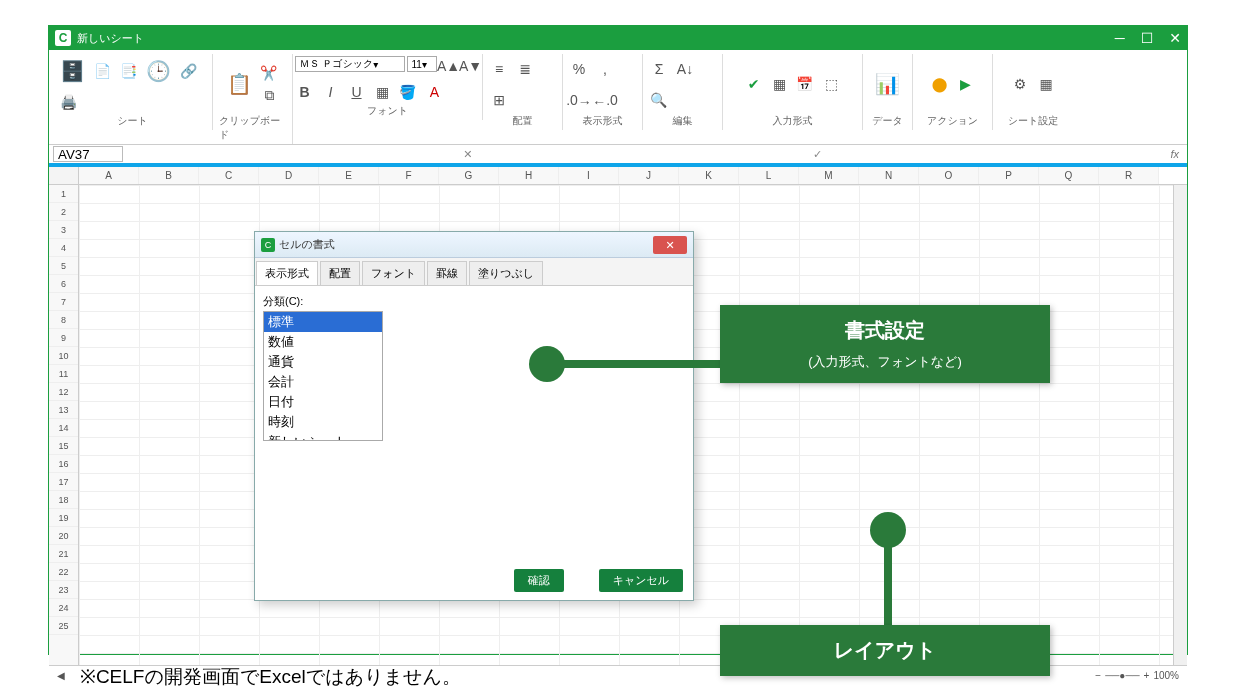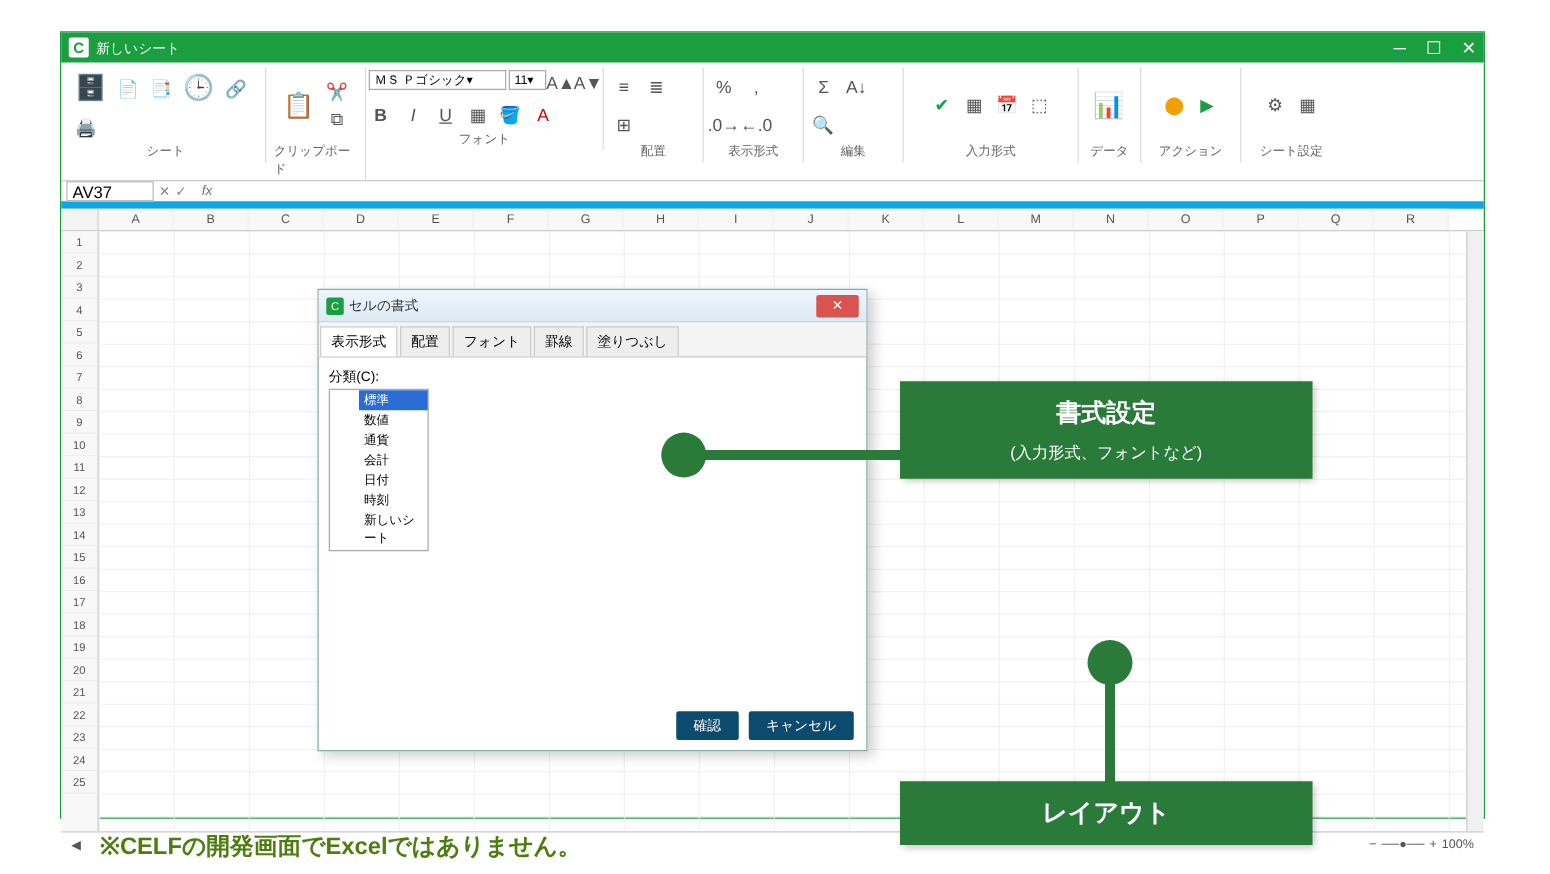--- a/index.html
+++ b/index.html
@@ -16,21 +16,21 @@
   .icons { display: flex; align-items: center; gap: 6px; flex-wrap: wrap; height: 56px; }
   .icon { width: 20px; height: 20px; display: inline-flex; align-items: center; justify-content: center; font-size: 14px; color: #555; cursor: pointer; }
   .icon.big { width: 28px; height: 28px; font-size: 20px; }
   .glabel { font-size: 10px; color: #666; margin-top: 2px; }
   .font-sel { display: flex; flex-direction: column; gap: 6px; text-align: right; }
   .font-sel .row1 { display: flex; gap: 2px; }
   .sel { border: 1px solid #aaa; background: #fff; font-size: 10px; height: 16px; padding: 0 4px; display: inline-flex; align-items: center; }
   .sel.fontname { width: 110px; }
   .sel.fontsize { width: 30px; }
   .font-sel .row2 { display: flex; gap: 6px; font-size: 12px; color: #444; }
-  .namerow { display: flex; align-items: center; border-bottom: 6px solid #0ea5e9; height: 22px; font-size: 11px; }
+  .namerow { display: flex; align-items: center; border-bottom: 4px solid #0ea5e9; height: 22px; font-size: 11px; justify-content: space-between; }
   .namebox { width: 70px; border: 1px solid #bbb; margin: 2px 4px; padding: 0 4px; height: 16px; }
   .fx { color: #777; margin: 0 8px; font-style: italic; }
   .colhead { display: flex; border-bottom: 1px solid #ccc; height: 18px; font-size: 10px; color: #555; }
   .rowcorner { width: 30px; border-right: 1px solid #ccc; background: #f4f4f4; }
   .ch { width: 60px; text-align: center; border-right: 1px solid #eee; background: #f8f8f8; line-height: 18px; }
   .gridwrap { display: flex; height: 480px; overflow: hidden; position: relative; }
   .rowheads { width: 30px; background: #f8f8f8; border-right: 1px solid #ccc; }
   .rh { height: 18px; font-size: 9px; color: #555; text-align: center; border-bottom: 1px solid #eee; line-height: 18px; }
   .cells { flex: 1; position: relative; background-image: linear-gradient(to right,#eee 1px,transparent 1px),linear-gradient(to bottom,#eee 1px,transparent 1px); background-size: 60px 18px; }
   .scrollbar-v { width: 14px; background: #f0f0f0; border-left: 1px solid #ccc; }
@@ -39,39 +39,39 @@
   .hscroll { display: flex; align-items: center; gap: 4px; }
   .dialog { position: absolute; left: 205px; top: 205px; width: 440px; height: 370px; background: #fff; border: 1px solid #8aa; box-shadow: 4px 4px 10px rgba(0,0,0,.2); }
   .dlg-title { height: 26px; background: linear-gradient(#eef6ff,#dceaf4); display: flex; align-items: center; padding: 0 6px; font-size: 11px; color: #333; border-bottom: 1px solid #bcd; }
   .dlg-title .dlogo { width: 14px; height: 14px; background:#1b9e3f; color:#fff; font-size:9px; display:inline-flex; align-items:center; justify-content:center; border-radius:2px; margin-right:4px; }
   .dlg-close { margin-left: auto; background: #d9534f; color: #fff; width: 34px; height: 18px; font-size: 11px; text-align: center; line-height: 18px; border-radius: 2px; cursor: pointer; }
   .dlg-tabs { display: flex; background: #f4f4f4; border-bottom: 1px solid #ccc; font-size: 11px; }
   .dtab { padding: 4px 8px; border: 1px solid #ccc; border-bottom: none; background: #eee; margin: 3px 1px 0 1px; cursor: pointer; }
   .dtab.active { background: #fff; }
   .dlg-body { padding: 8px; font-size: 11px; display: flex; gap: 4px; height: 290px; }
   .catlabel { font-size: 11px; margin-bottom: 2px; }
-  .catlist { width: 80px; height: 130px; border: 1px solid #aaa; overflow-y: auto; font-size: 10px; padding-left: 23px; }
+  .catlist { width: 120px; height: 130px; border: 1px solid #aaa; overflow-y: auto; font-size: 13px; }
   .catlist div { padding: 1px 4px; cursor: pointer; }
   .catlist .sel-item { background: #2a6dd4; color: #fff; }
   .desc { font-size: 10px; color: #444; line-height: 1.4; }
   .dlg-foot { position: absolute; bottom: 8px; right: 10px; display: flex; gap: 8px; }
-  .btn { background: #0c4a6e; color: #fff; font-size: 11px; padding: 4px 14px; border-radius: 2px; cursor: pointer; }
+  .btn { background: #15803d; color: #fff; font-size: 11px; padding: 4px 14px; border-radius: 2px; cursor: pointer; margin-left: 27px; }
   
   .callout { position: absolute; background: #2a7a3a; color: #fff; text-align: center; padding: 12px 20px; box-shadow: 2px 2px 6px rgba(0,0,0,.25); }
   .callout .ttl { font-size: 20px; font-weight: bold; }
   .callout .sub { font-size: 13px; margin-top: 9px; }
   .callout1 { left: 720px; top: 305px; width: 330px; }
   .callout2 { left: 720px; top: 625px; width: 330px; }
   .node { position: absolute; width: 36px; height: 36px; border-radius: 50%; background: #2a7a3a; }
   .node1 { left: 529px; top: 346px; }
   .node2 { left: 870px; top: 512px; }
   .line { position: absolute; background: #2a7a3a; }
   .line1 { left: 560px; top: 360px; width: 160px; height: 8px; }
   .line2 { left: 884px; top: 546px; width: 8px; height: 80px; }
-  .footnote { position: absolute; left: 80px; top: 663px; color: #4d7c0f; font-size: 19px; font-weight: bold; }
+  .footnote { position: absolute; left: 80px; top: 663px; color: #000000; font-size: 19px; font-weight: normal; }
 </style>
 </head>
 <body>
 
 <div class="app-frame">
 
   <div class="title-bar">
     <span class="logo">C</span>
     <span>新しいシート</span>
     <div class="wincontrols">

